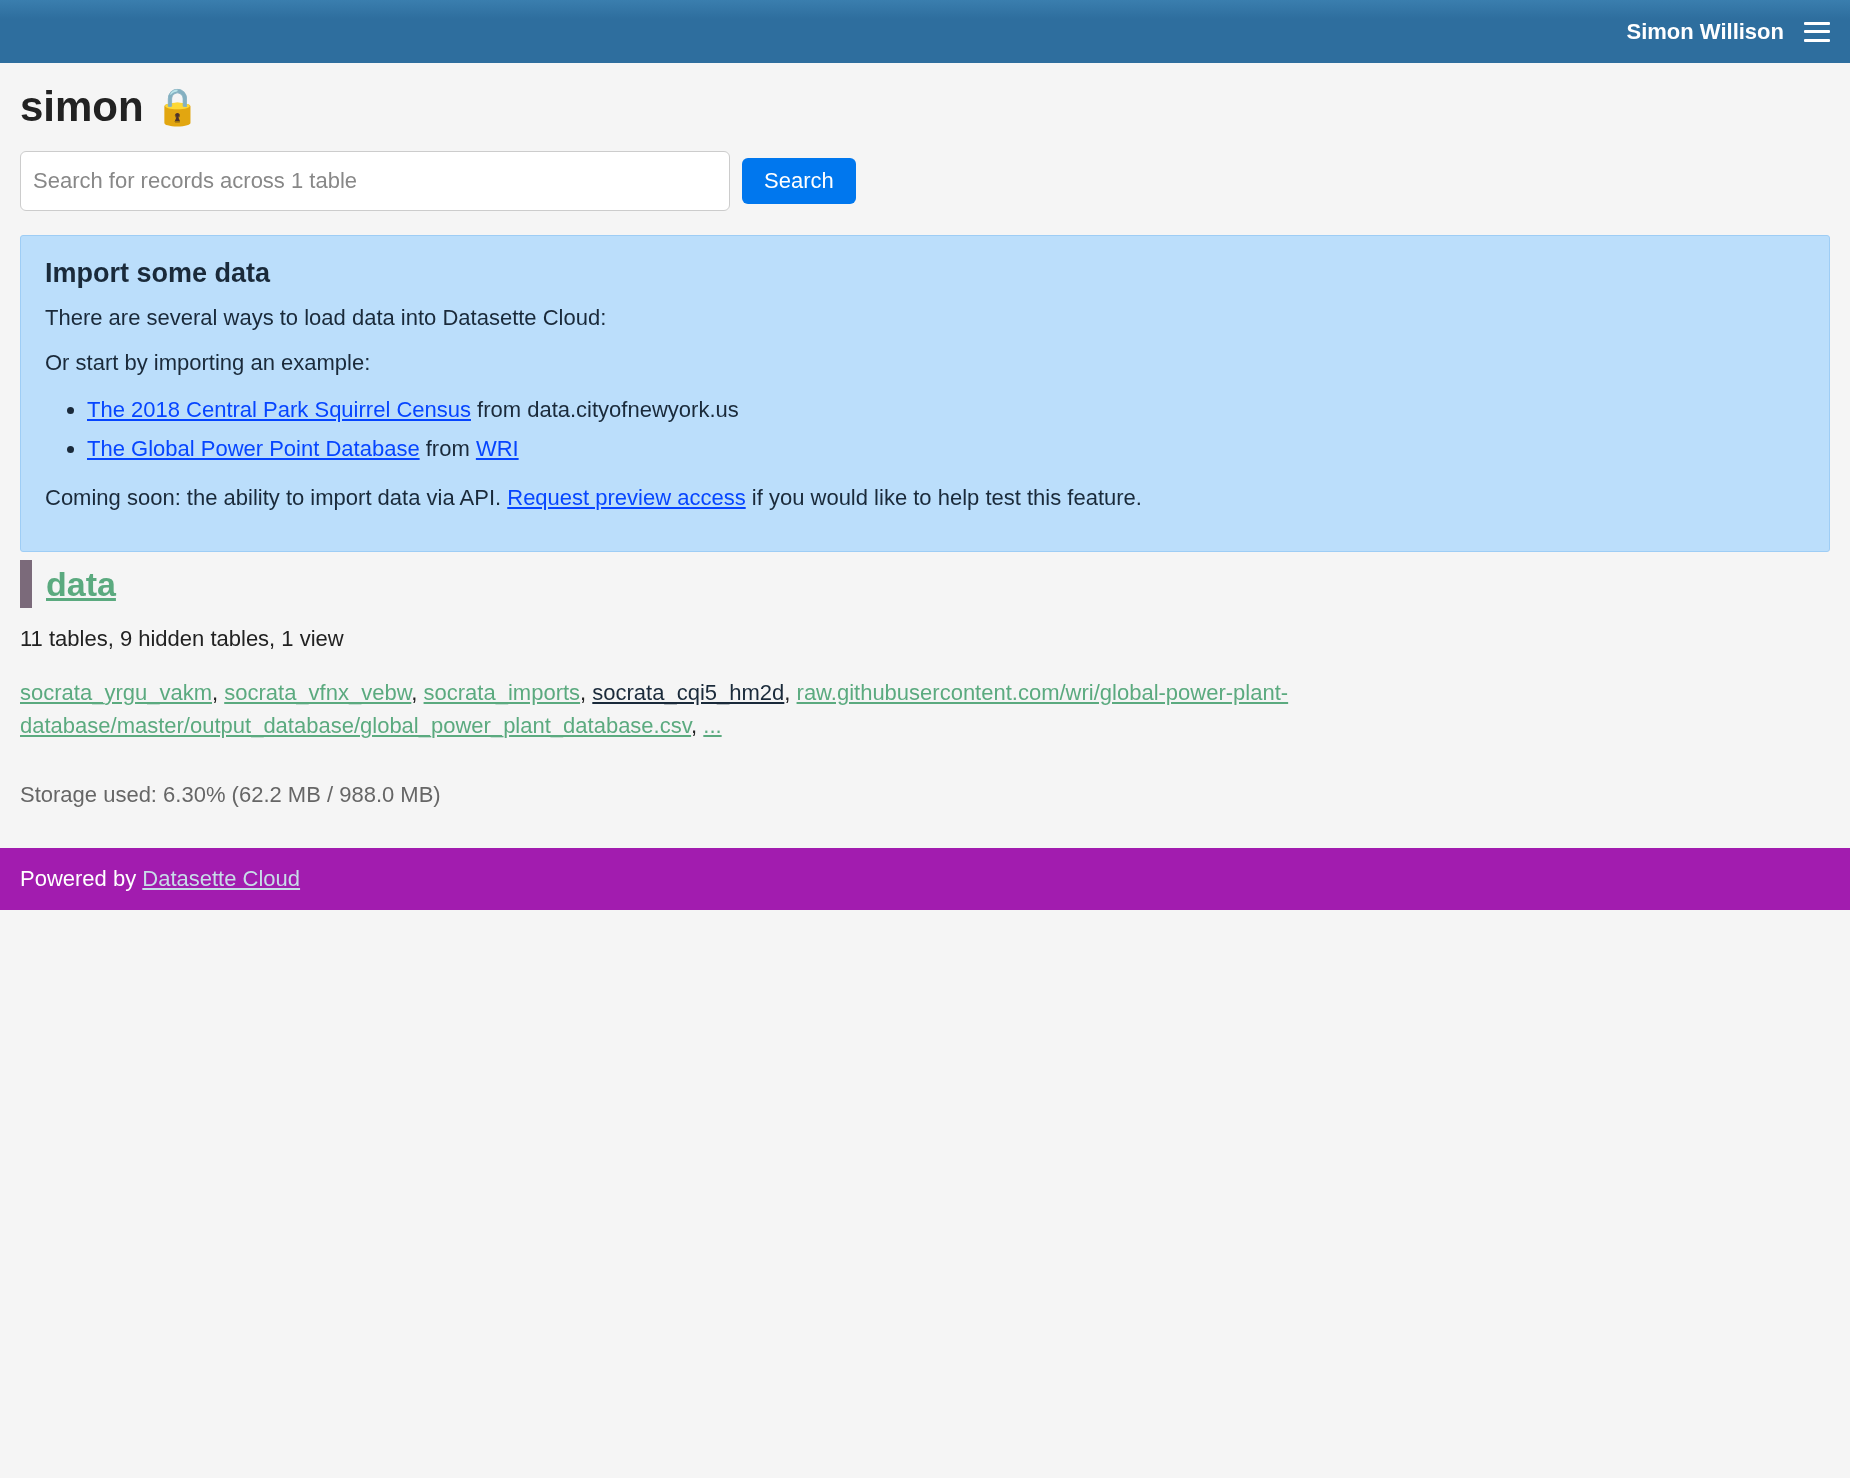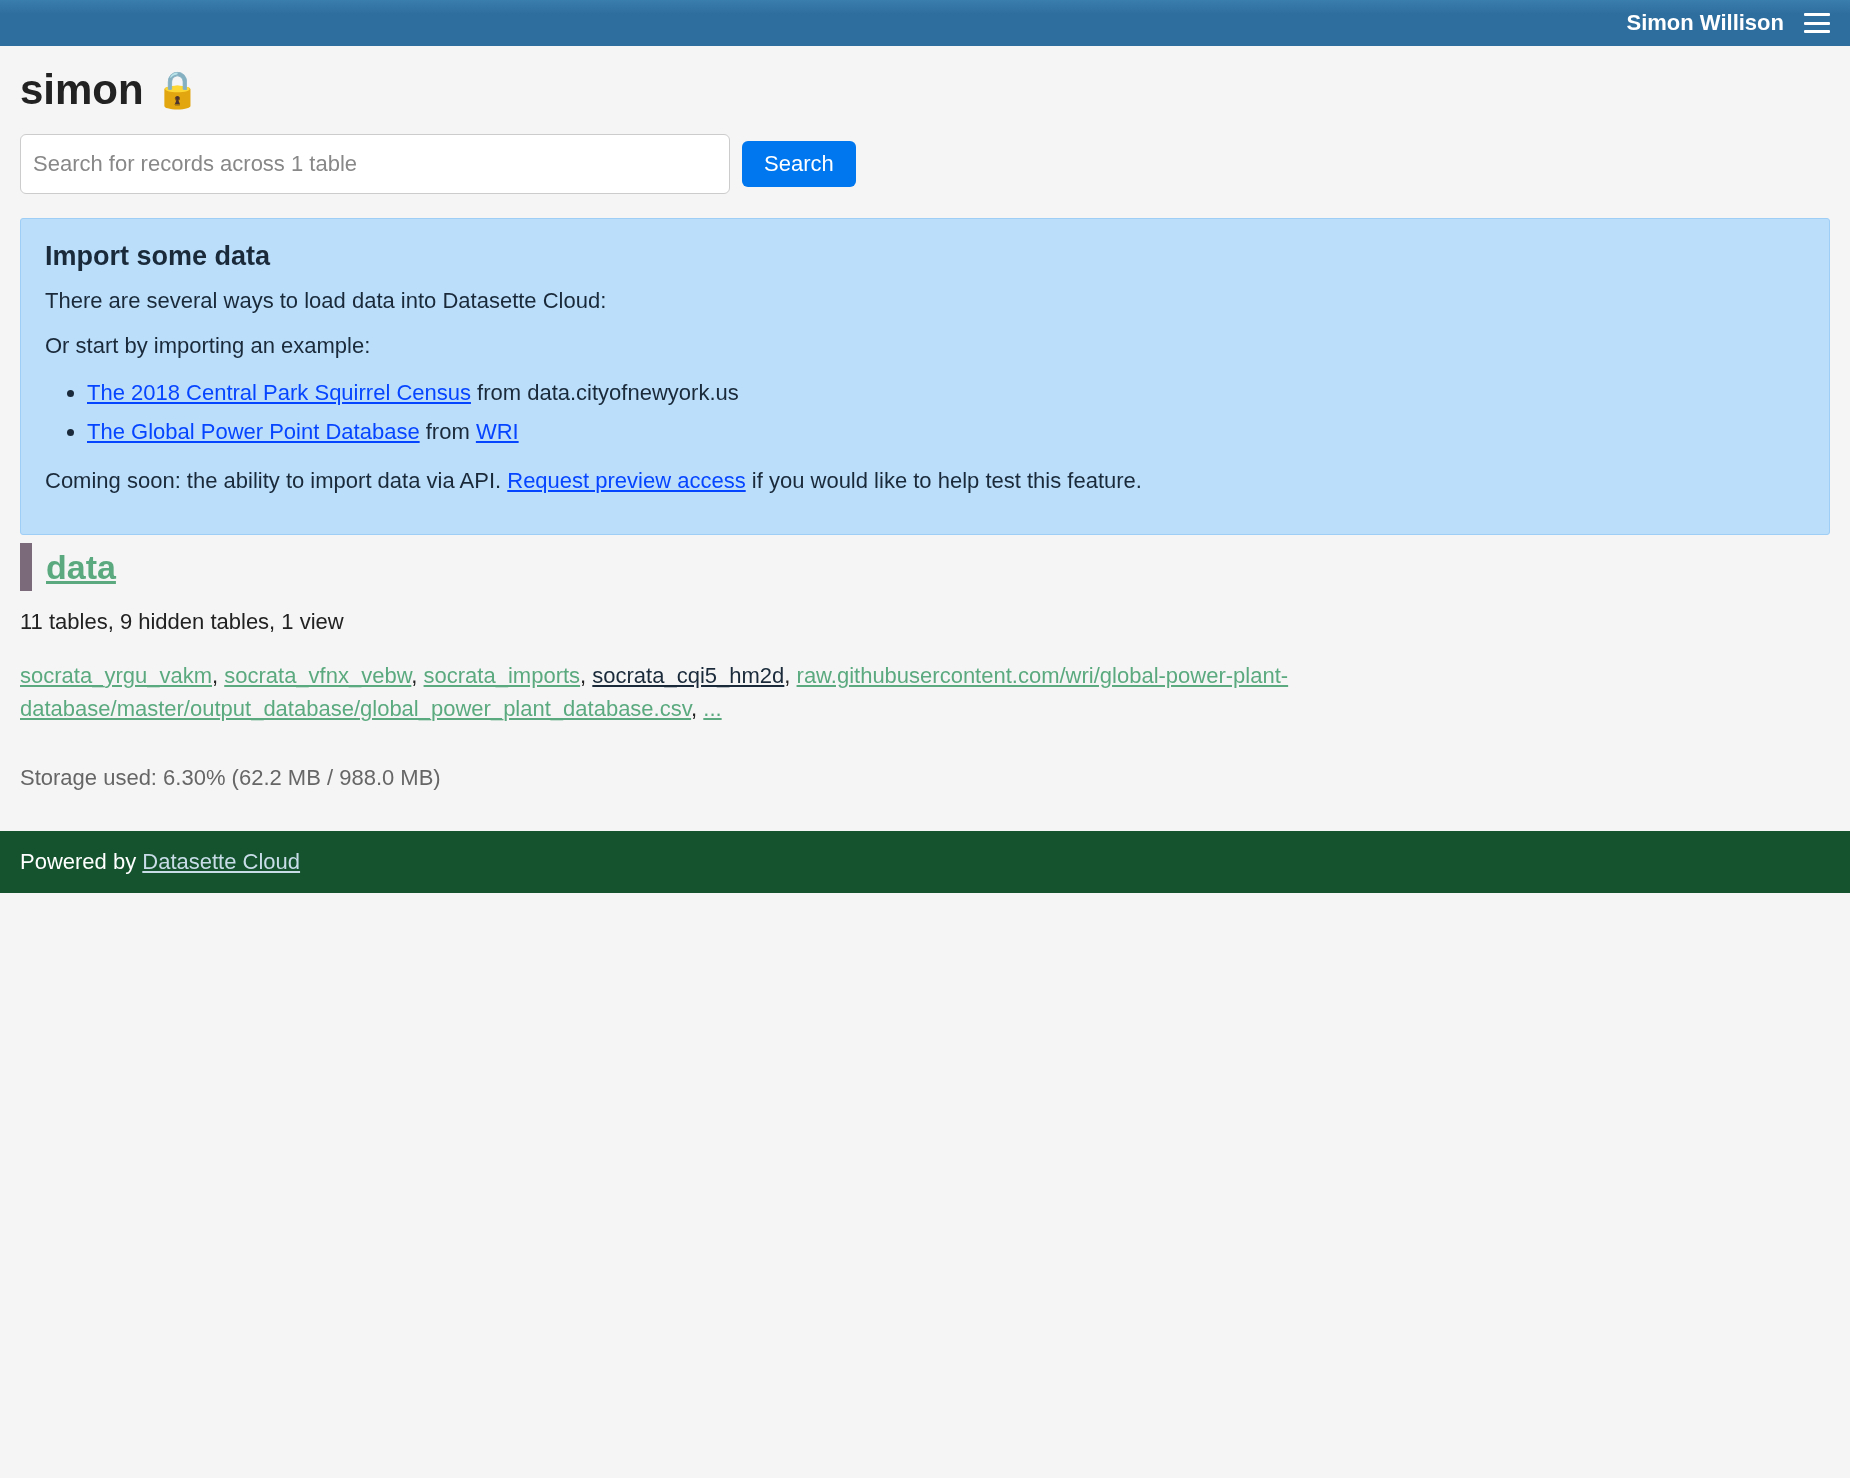--- a/index.html
+++ b/index.html
@@ -9,21 +9,21 @@
     }
     body {
       font-family: -apple-system, BlinkMacSystemFont, "Segoe UI", Helvetica, Arial, sans-serif;
       background: #f5f5f5;
       color: #222;
     }
     .header {
       background: linear-gradient(to bottom, #2a6496 0%, #2e6e9e 50%, #2a6496 100%);
       background: #2e6e9e;
       background: linear-gradient(to bottom, #3a7eae 0%, #2e6e9e 30%);
-      height: 46px;
+      height: 63px;
       display: flex;
       align-items: center;
       justify-content: flex-end;
       padding: 0 20px;
     }
     .header-user {
       color: #fff;
       font-weight: 600;
       font-size: 22px;
       margin-right: 20px;
@@ -154,21 +154,21 @@
     }
     .table-links .sep {
       color: #222;
     }
     .storage {
       font-size: 22px;
       color: #666;
       margin-bottom: 20px;
     }
     .footer {
-      background: #14532d;
+      background: #a21caf;
       color: #fff;
       padding: 18px 20px;
       font-size: 22px;
     }
     .footer a {
       color: #c8dce8;
       text-decoration: underline;
     }
   </style>
 </head>

